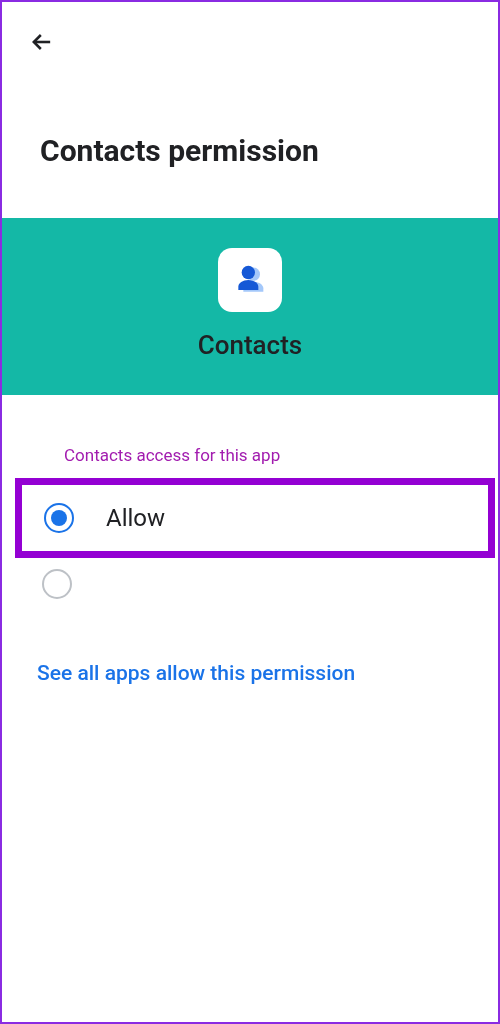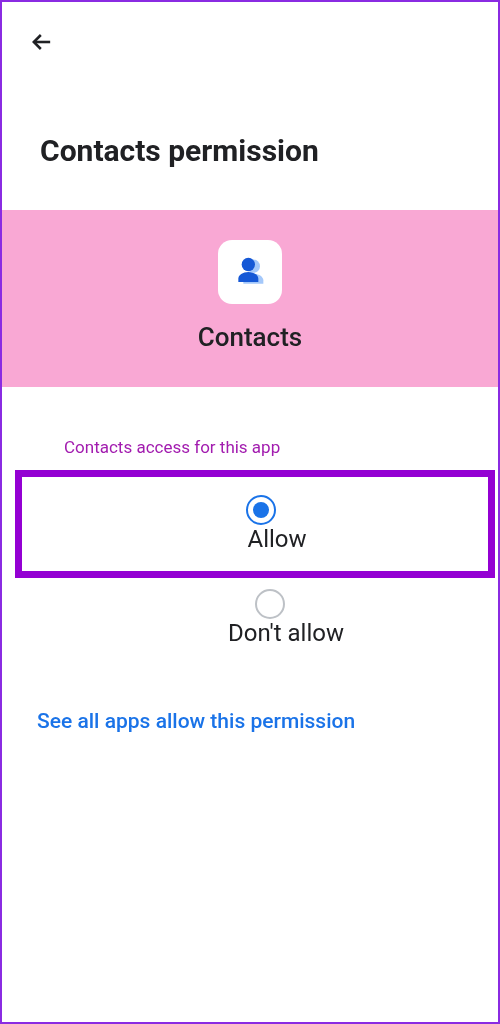--- a/index.html
+++ b/index.html
@@ -24,25 +24,26 @@
       justify-content: center;
     }
     .title {
       font-size: 30px;
       font-weight: 700;
       color: #202124;
       padding: 60px 30px 40px 38px;
       line-height: 1.25;
     }
     .permission-banner {
-      background: #f9a8d4;
+      background: #14b8a6;
       padding: 30px 0 35px 0;
       display: flex;
       flex-direction: column;
       align-items: center;
+      margin-top: 8px;
     }
     .icon-box {
       width: 64px;
       height: 64px;
       background: #ffffff;
       border-radius: 14px;
       display: flex;
       align-items: center;
       justify-content: center;
       margin-bottom: 18px;
@@ -59,21 +60,20 @@
     .section-label {
       color: #a21caf;
       font-size: 17px;
       padding: 50px 0 20px 62px;
     }
     .radio-row {
       display: flex;
       align-items: center;
       padding: 18px 0 18px 40px;
       cursor: pointer;
-      flex-direction: column;
     }
     .highlight {
       outline: 7px solid #9400D3;
       margin: 0 10px 0 20px;
       padding-left: 22px;
       padding-right: 10px;
     }
     .radio-circle {
       width: 30px;
       height: 30px;
@@ -137,16 +137,15 @@
 
 <div class="radio-row highlight">
   <div class="radio-circle selected">
     <div class="radio-dot"></div>
   </div>
   <div class="radio-label">Allow</div>
 </div>
 
 <div class="radio-row">
   <div class="radio-circle"></div>
-  <div class="radio-label">Don't allow</div>
 </div>
 
 <div class="see-all">See all apps allow this permission</div>
 
 </body></html>

